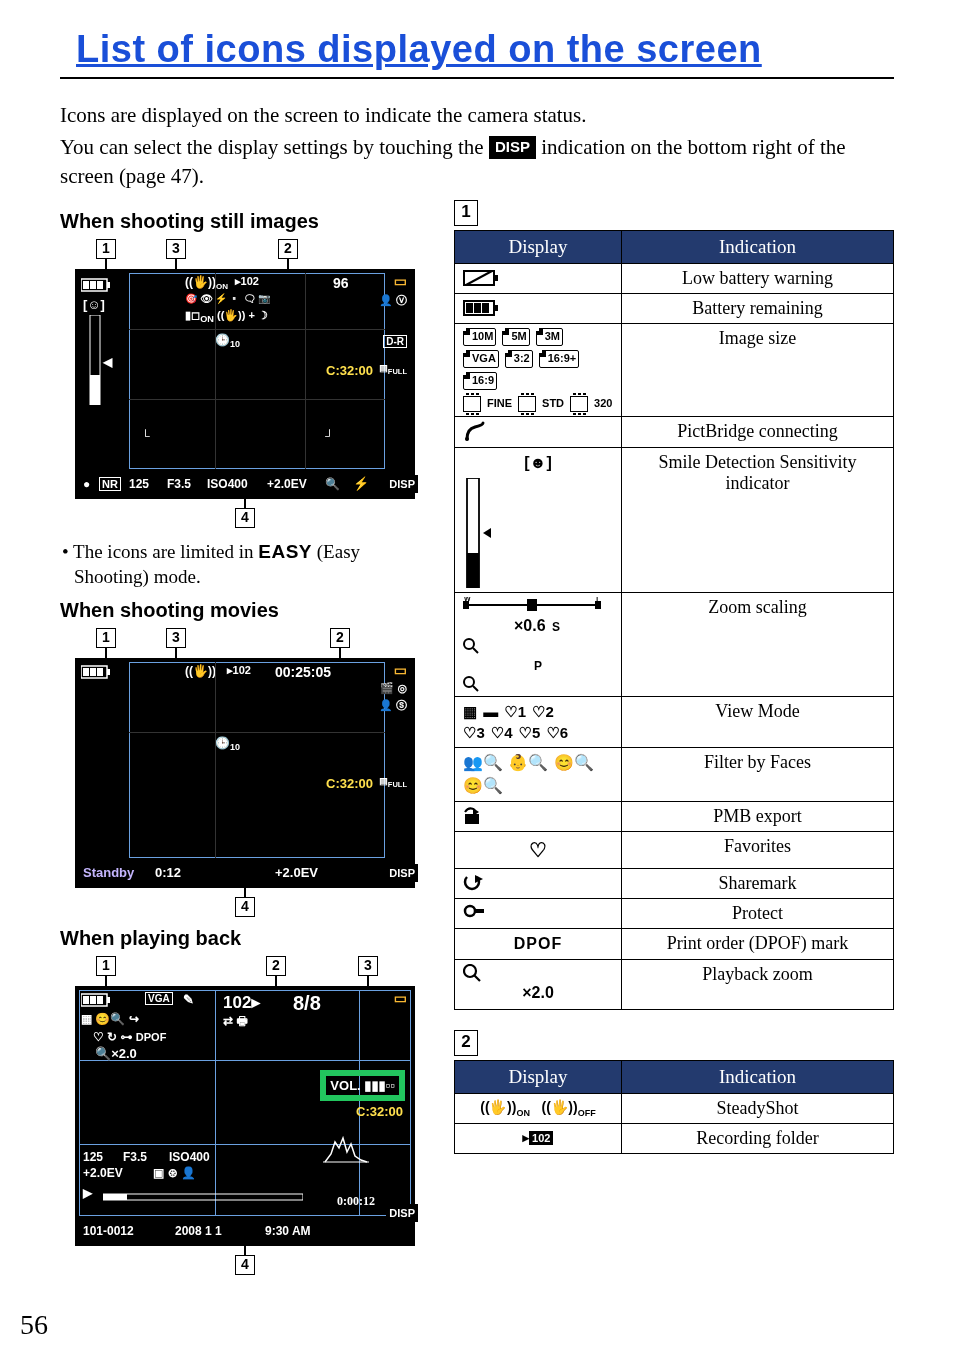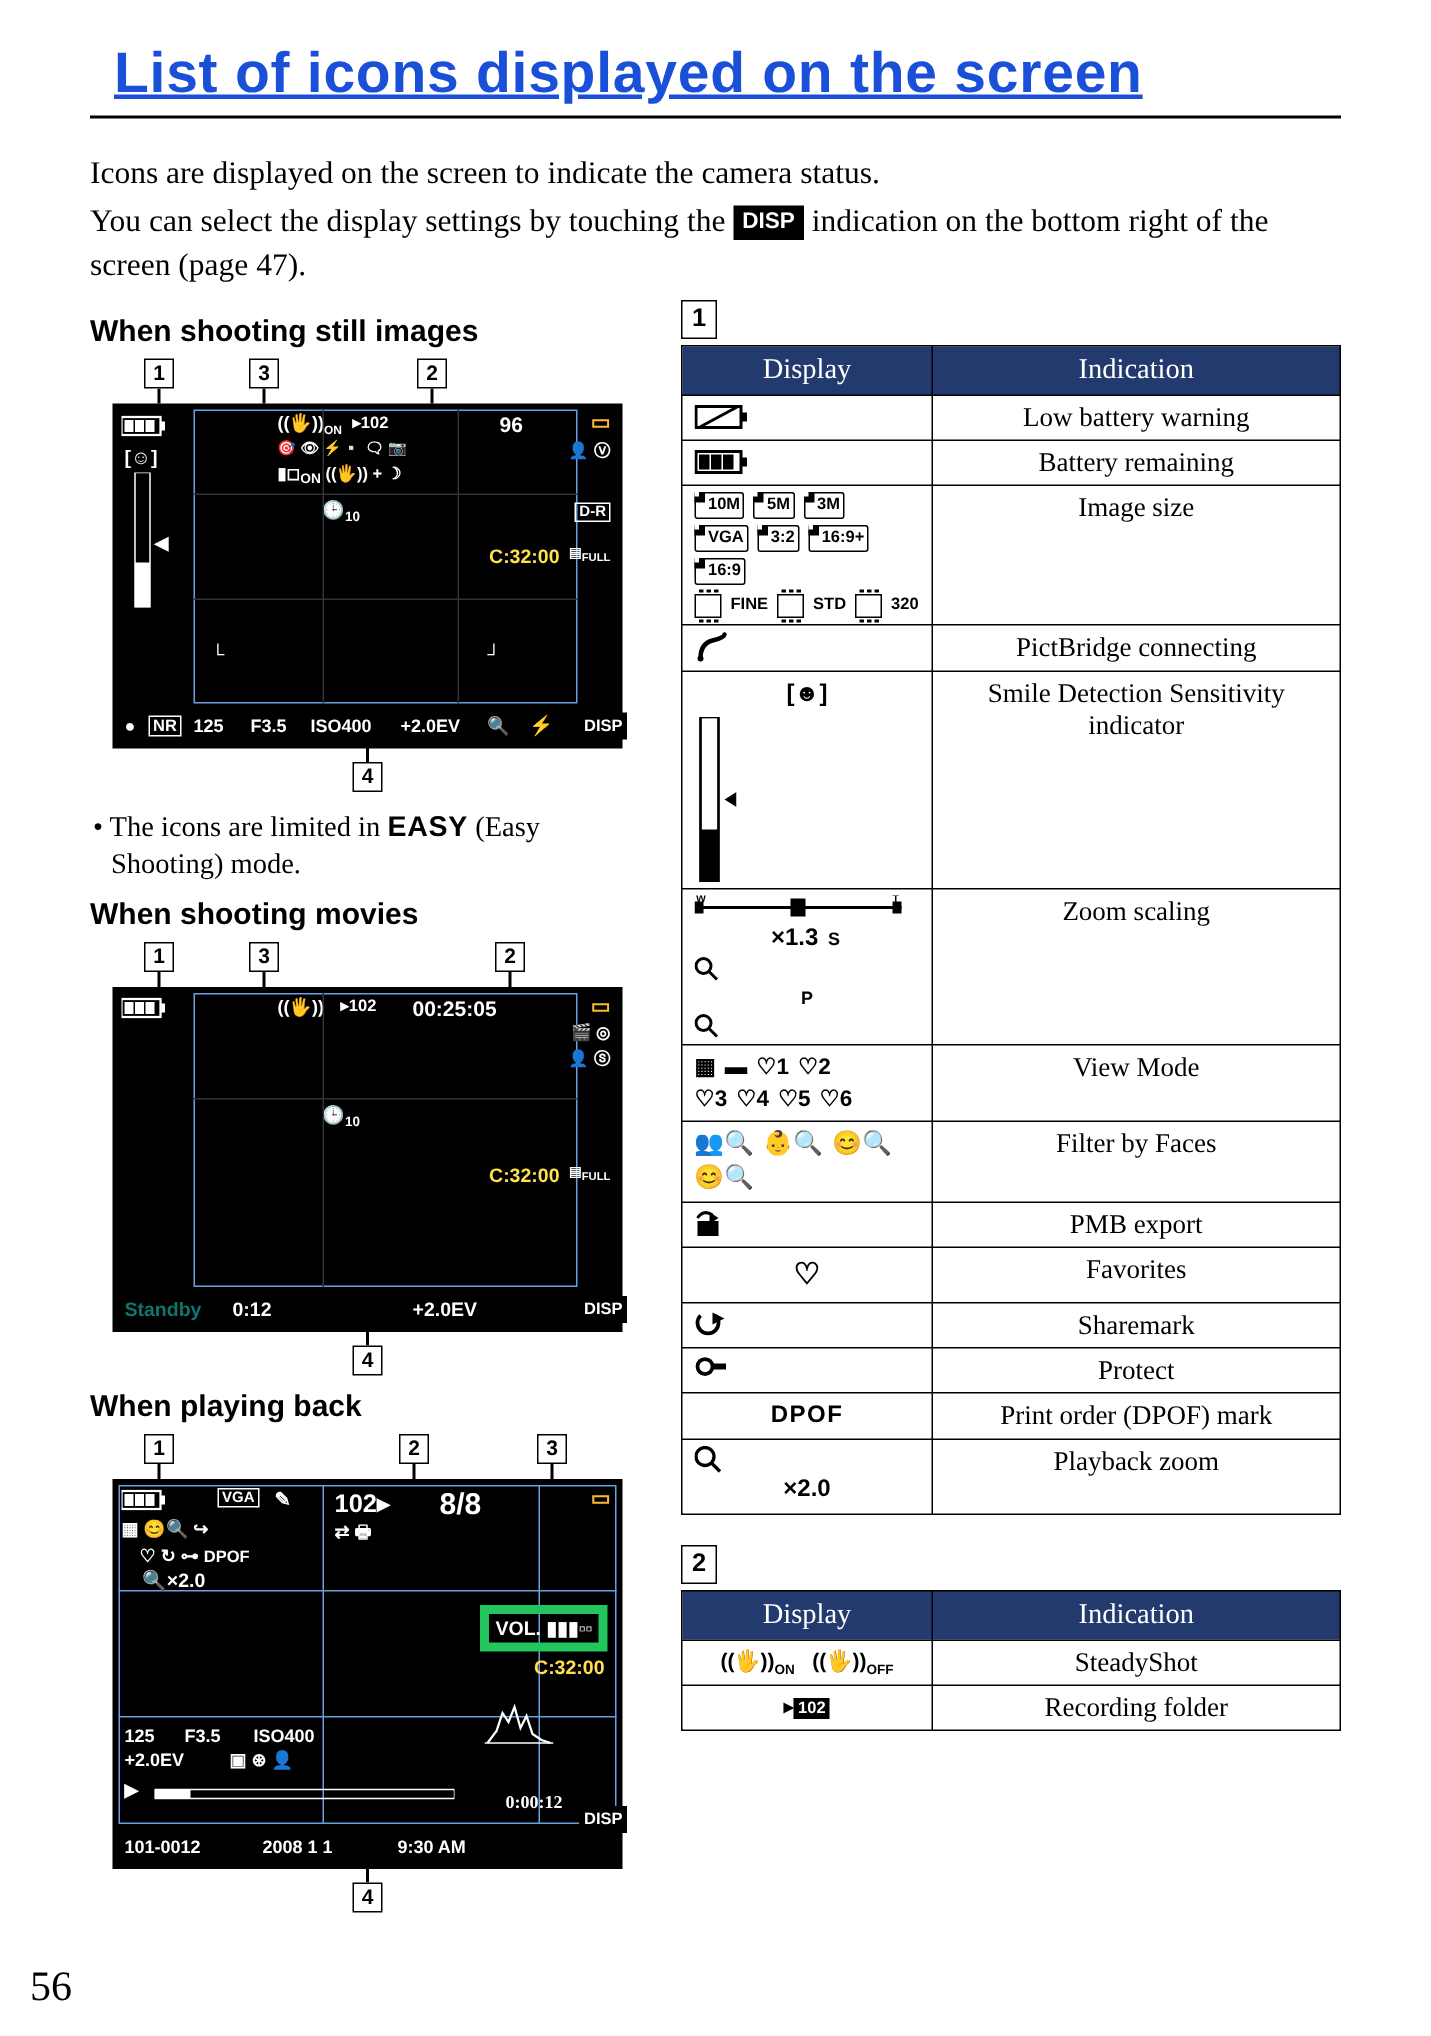--- a/index.html
+++ b/index.html
@@ -106,21 +106,21 @@
   .lcd-inner-frame {
     position: absolute;
     border: 1.5px solid #6aa0e0;
     pointer-events: none;
   }
   .lcd .icon, .lcd .txt {
     position: absolute;
     font-weight: bold;
   }
   .orange { color: #f7b733; }
-  .cyan   { color: #0f766e; }
+  .cyan   { color: #c4b5fd; }
   .yellow { color: #ffe04d; }
   .disp-side {
     position: absolute;
     right: -3px;
     background: #000;
     color: #fff;
     font-size: 11px;
     font-weight: bold;
     padding: 3px 3px;
   }
@@ -607,21 +607,21 @@
           <td class="disp-cell">
             <svg width="140" height="16">
                   <line x1="2" y1="8" x2="138" y2="8" stroke="#000" stroke-width="2"></line>
                   <rect x="0" y="4" width="6" height="8" fill="#000"></rect>
                   <rect x="64" y="2" width="10" height="12" fill="#000"></rect>
                   <rect x="132" y="4" width="6" height="8" fill="#000"></rect>
                   <text x="1" y="4" font-size="7" fill="#000">W</text>
                   <text x="132" y="4" font-size="7" fill="#000">T</text>
                 </svg>
             <div style="font-size:16px;margin-top:2px;">
-              <span>×1.3</span>
+              <span>×0.6</span>
               <span style="font-size:12px;margin:0 2px;">S</span>
               <svg class="mini-svg" width="16" height="16">
                     <circle cx="6" cy="6" r="5" fill="none" stroke="#000" stroke-width="2"></circle>
                     <line x1="10" y1="10" x2="15" y2="15" stroke="#000" stroke-width="2"></line>
                   </svg>
               <span style="font-size:12px;margin:0 2px;">P</span>
               <svg class="mini-svg" width="16" height="16">
                     <circle cx="6" cy="6" r="5" fill="none" stroke="#000" stroke-width="2"></circle>
                     <line x1="10" y1="10" x2="15" y2="15" stroke="#000" stroke-width="2"></line>
                   </svg>

